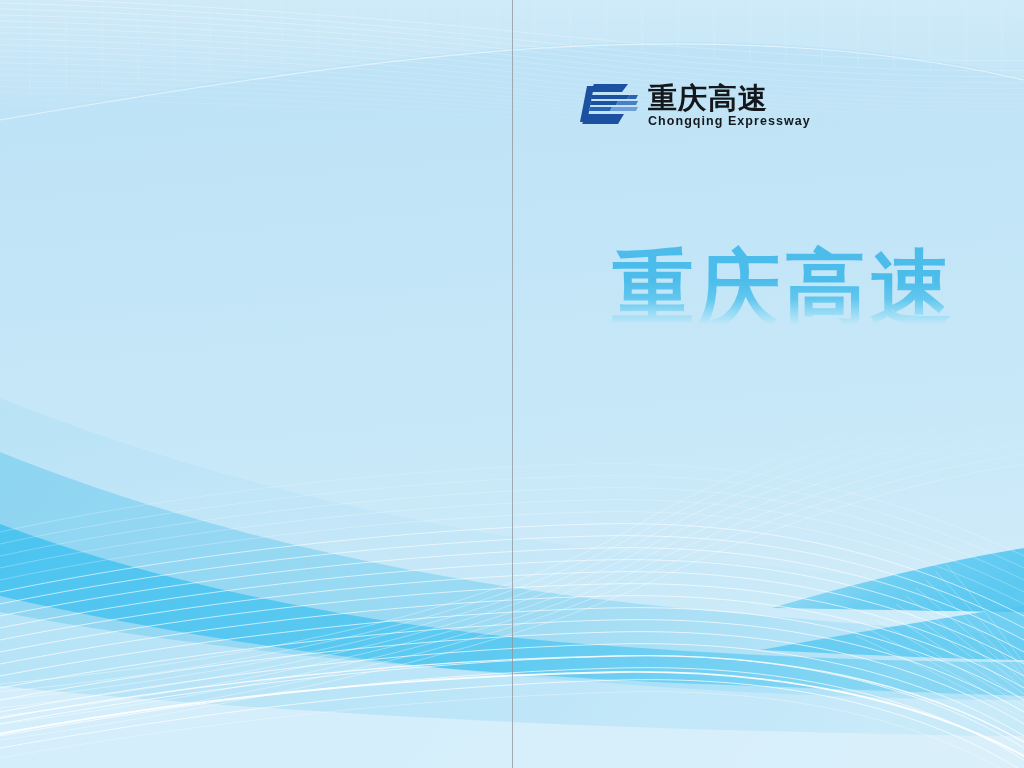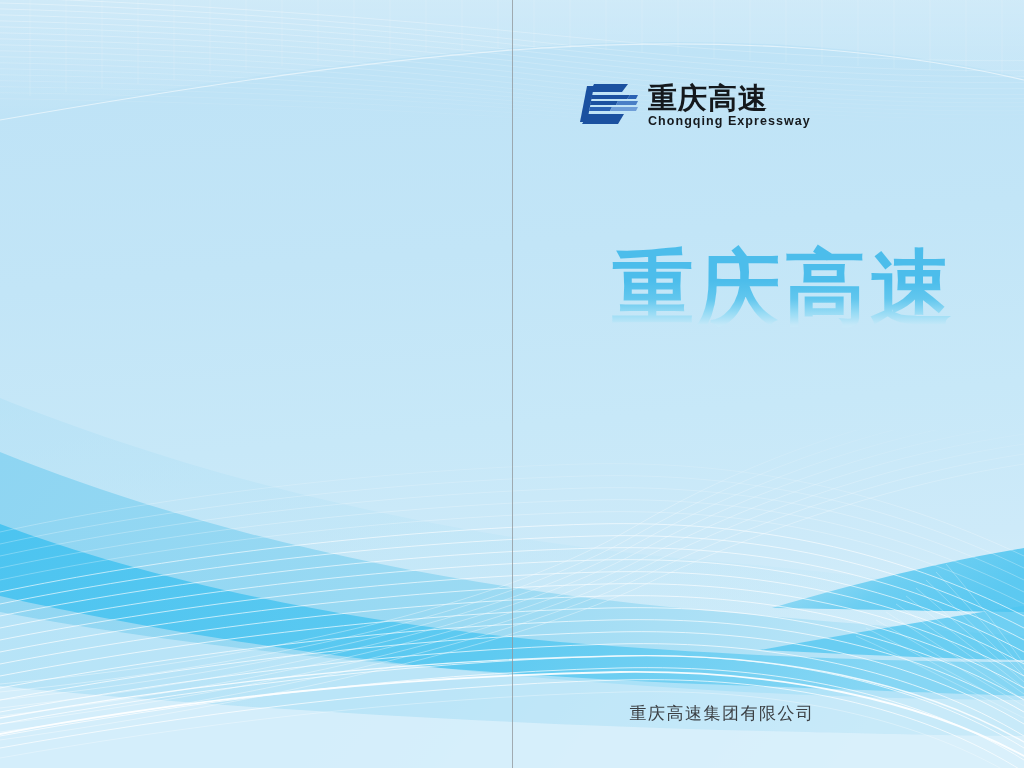--- a/index.html
+++ b/index.html
@@ -321,15 +321,14 @@
       <path d="M10,32 L46,32 L40,42 L4,42 Z" fill="#1b51a0"></path>
     </svg>
     <div class="logo-words">
       <div class="logo-cn">重庆高速</div>
       <div class="logo-en">Chongqing Expressway</div>
     </div>
   </div>
 
   <div class="cover-title">重庆高速</div>
 
-  <div class="company-name">重庆高速集团有限公司</div>
 
 </div>
 
 </body></html>

